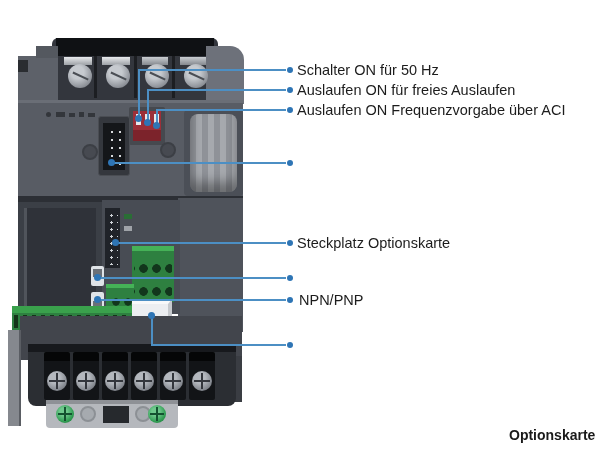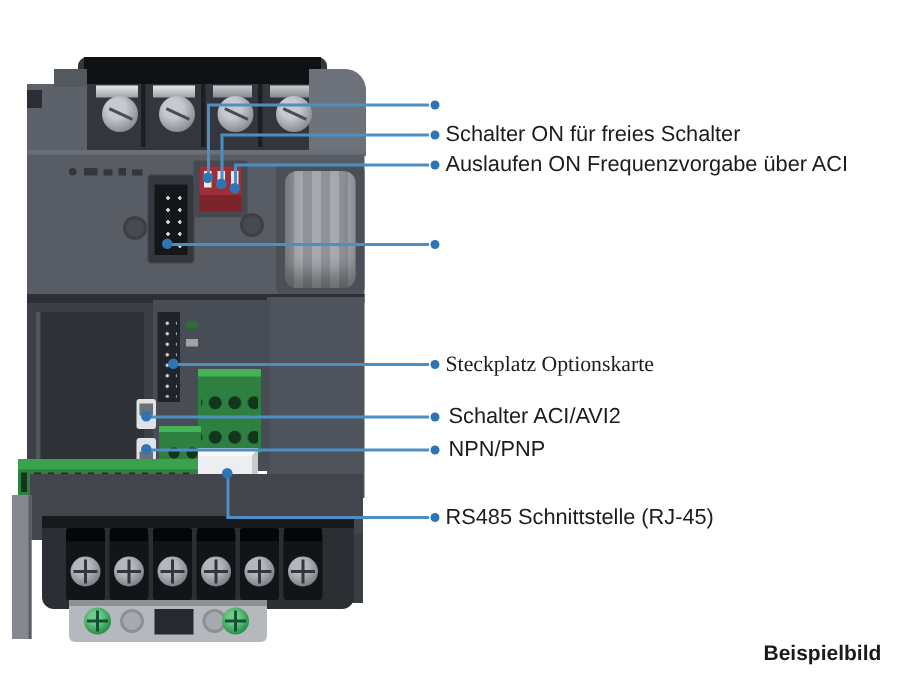--- a/index.html
+++ b/index.html
@@ -164,35 +164,34 @@
   <div class="dot" style="left:94px;top:274px;"></div>
 
   <div class="hline" style="left:98px;top:299px;width:188px;"></div>
   <div class="dot" style="left:94px;top:296px;"></div>
 
   <div class="vline" style="left:151px;top:315px;height:31px;"></div>
   <div class="hline" style="left:151px;top:344px;width:135px;"></div>
   <div class="dot" style="left:148px;top:312px;"></div>
 
   <div class="bdot" style="left:287px;top:67px;"></div>
+  <div class="clabel" style="left:297px;top:63px;">Schalter ON für 50 Hz</div>
 
   <div class="bdot" style="left:287px;top:87px;"></div>
-  <div class="clabel" style="left:297px;top:83px;">Schalter ON für freies Schalter</div>
+  <div class="clabel" style="left:297px;top:83px;">Auslaufen ON für freies Auslaufen</div>
 
   <div class="bdot" style="left:287px;top:107px;"></div>
   <div class="clabel" style="left:297px;top:103px;">Auslaufen ON Frequenzvorgabe über ACI</div>
 
   <div class="bdot" style="left:287px;top:160px;"></div>
 
   <div class="bdot" style="left:287px;top:240px;"></div>
-  <div class="clabel" style="left:297px;top:236px;font-family:Liberation Serif, serif;">Steckplatz Optionskarte</div>
+  <div class="clabel" style="left:297px;top:236px;">Steckplatz Optionskarte</div>
 
   <div class="bdot" style="left:287px;top:275px;"></div>
-  <div class="clabel" style="left:299px;top:271px;">Schalter ACI/AVI2</div>
 
   <div class="bdot" style="left:287px;top:297px;"></div>
   <div class="clabel" style="left:299px;top:293px;">NPN/PNP</div>
 
   <div class="bdot" style="left:287px;top:342px;"></div>
-  <div class="clabel" style="left:297px;top:338px;">RS485 Schnittstelle (RJ-45)</div>
 
-  <div class="footer" style="left:509px;top:427px;">Beispielbild</div>
+  <div class="footer" style="left:509px;top:427px;">Optionskarte</div>
 </div>
 
 </body></html>

